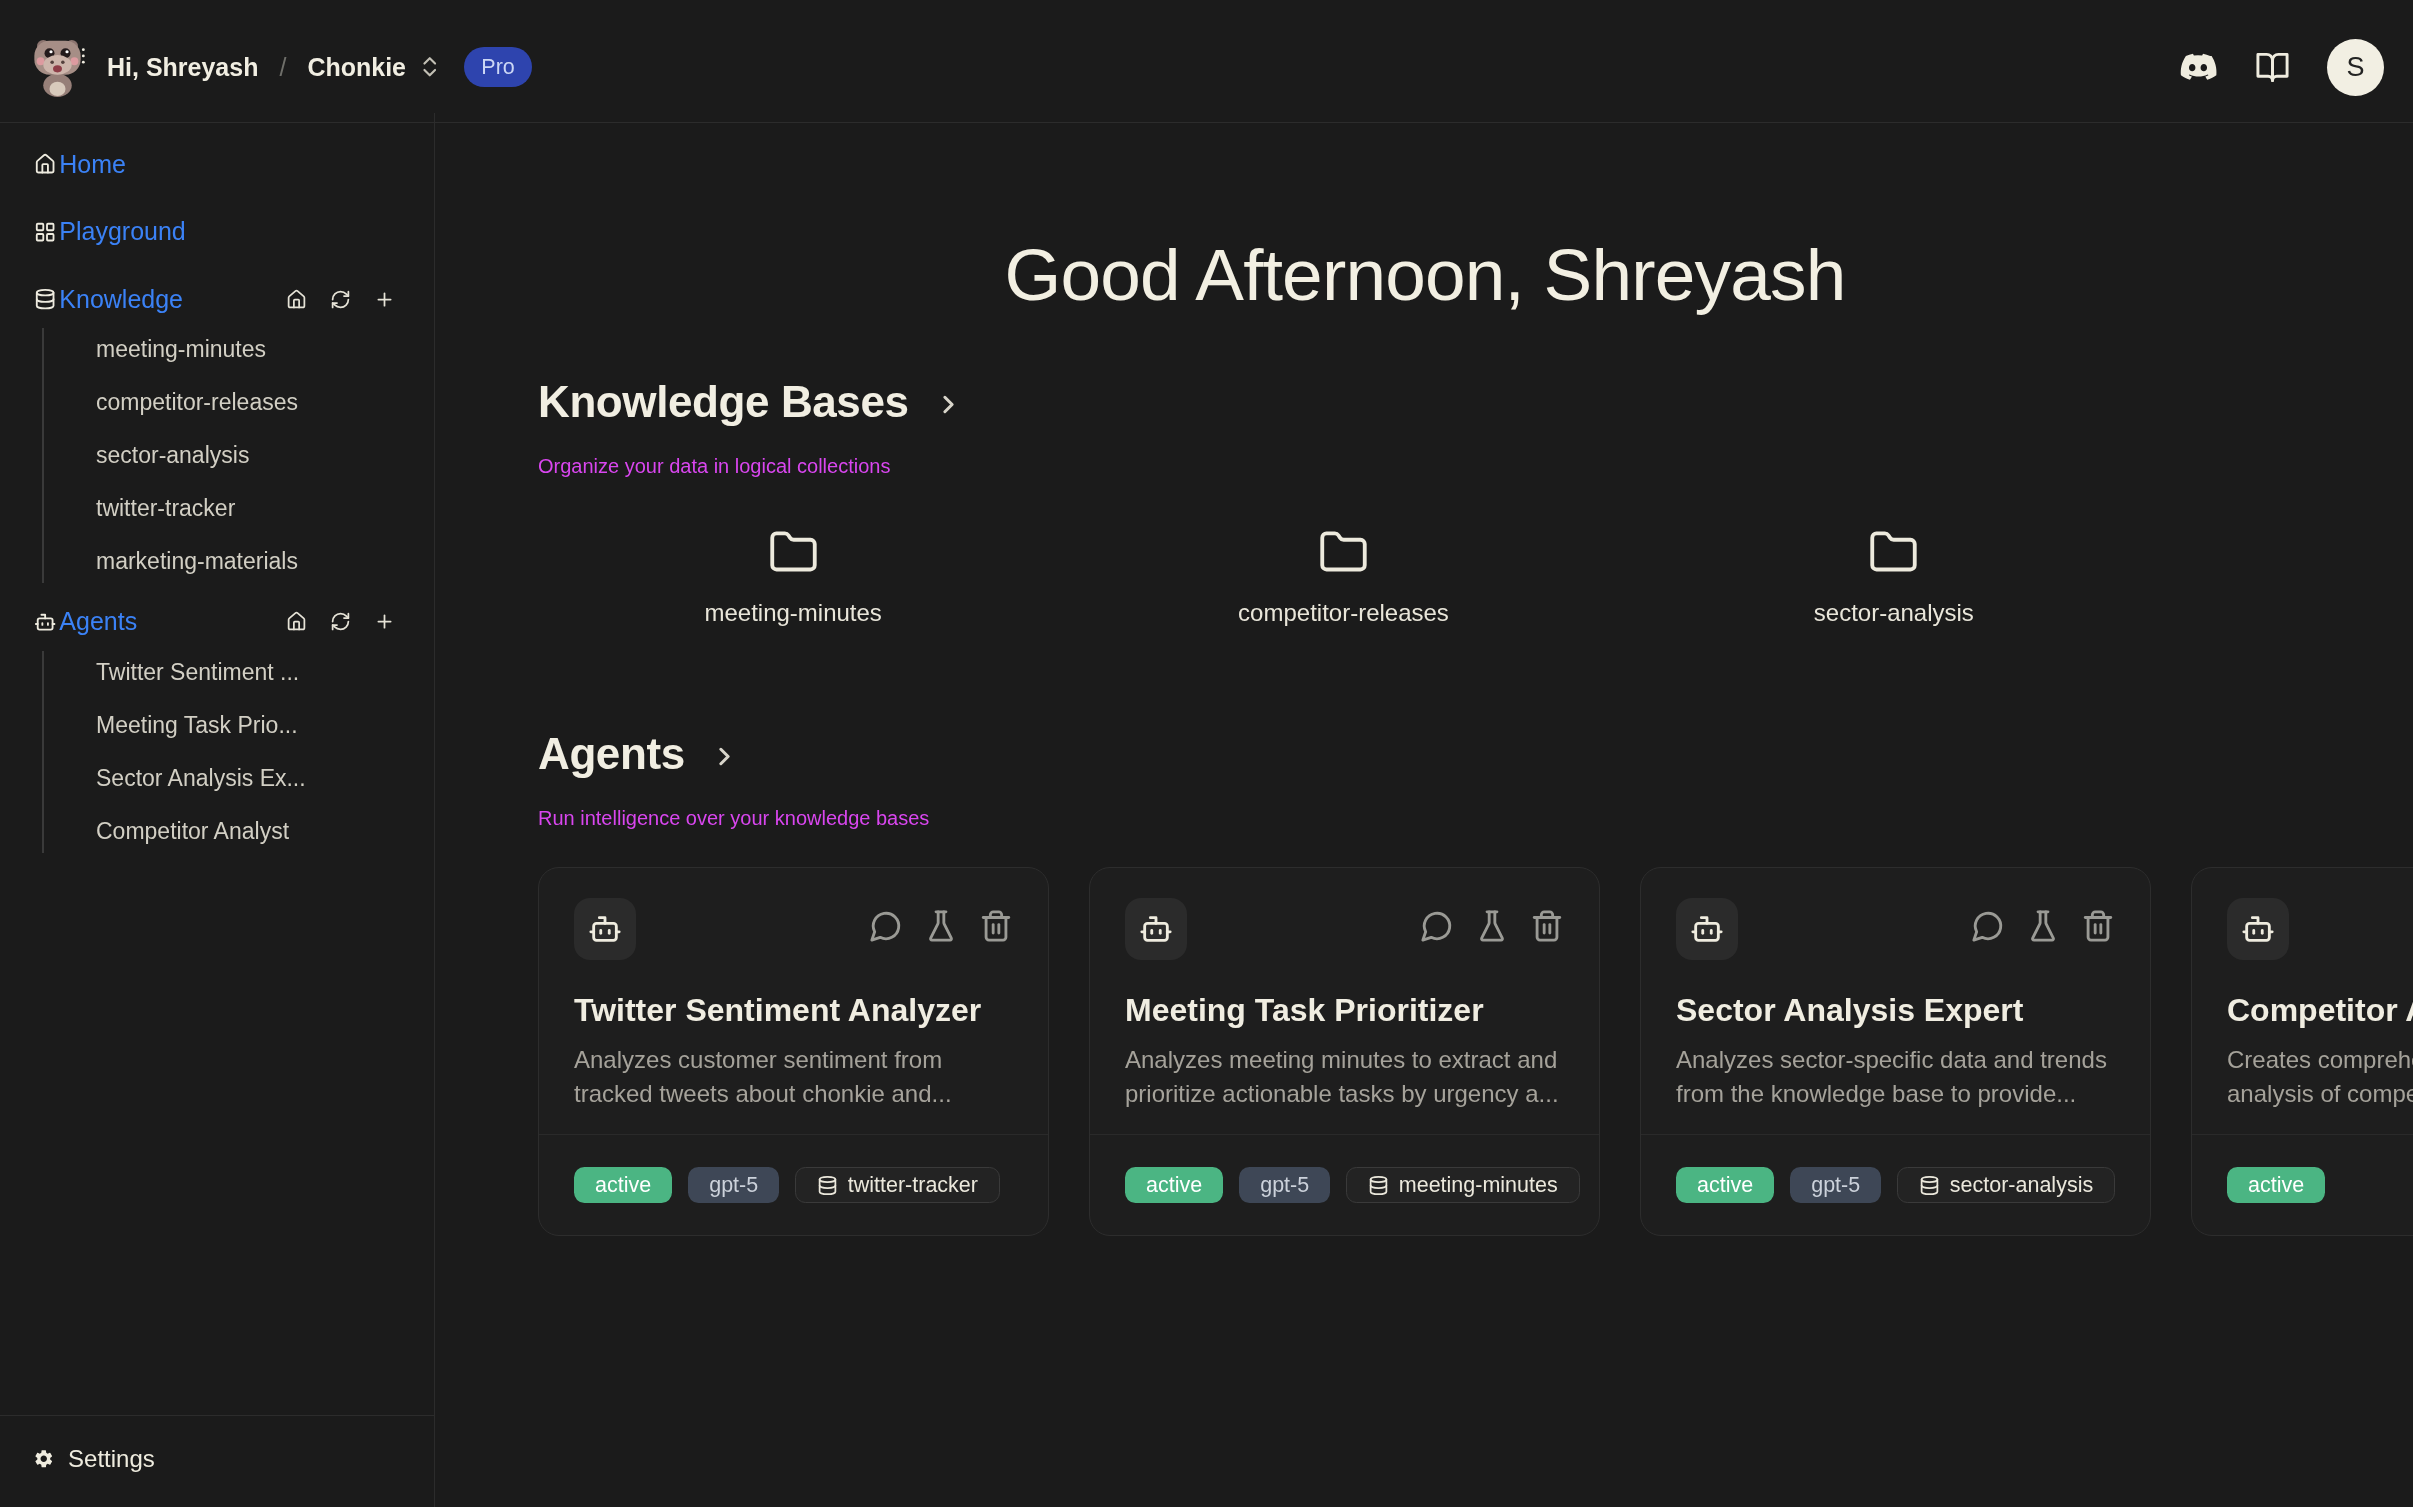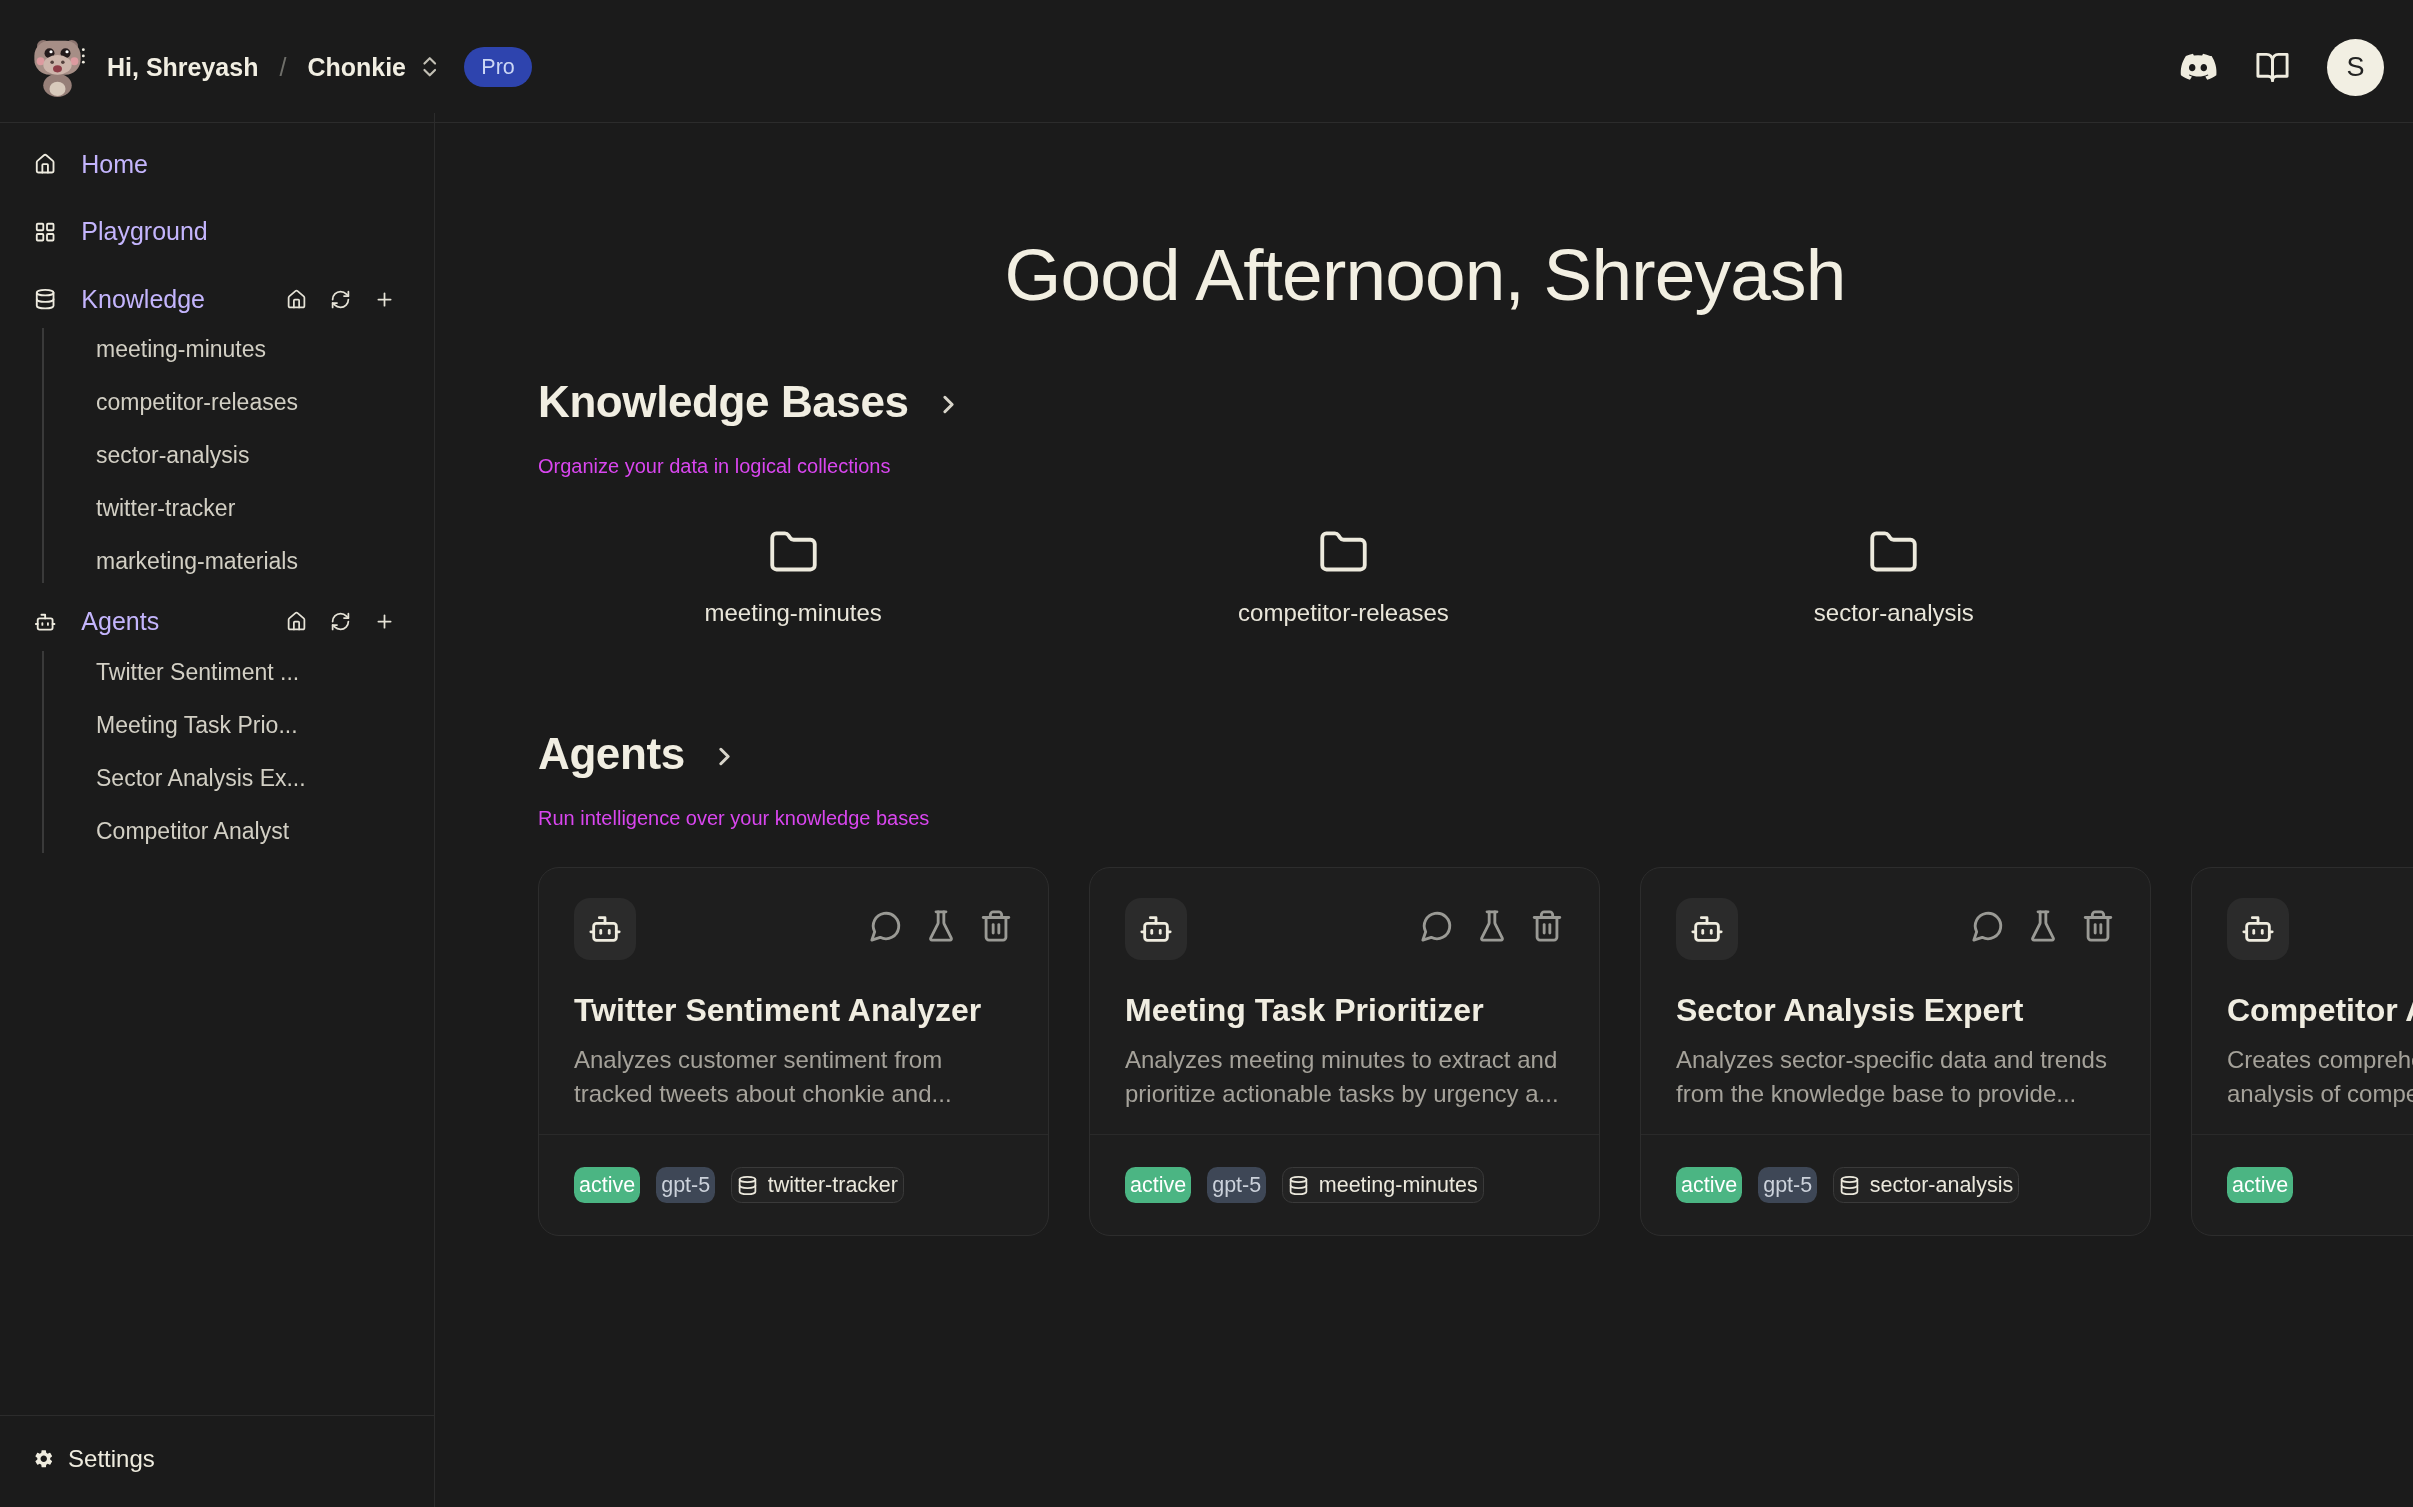--- a/index.html
+++ b/index.html
@@ -22,21 +22,21 @@
   .tr-ico{width:38px;height:38px;color:#efecdf}
   .avatar{width:57px;height:57px;border-radius:50%;background:#f2efe3;color:#232323;
           display:flex;align-items:center;justify-content:center;font-size:27px;font-weight:500}
 
   
   .sidebar{position:absolute;top:113px;left:0;bottom:0;width:435px;box-sizing:border-box;
            border-right:1.6px solid #2c2c2c}
   .nav{padding:29px 21px 0 34px}
   .nav-row{display:flex;align-items:center;height:45px;margin-bottom:22.3px;cursor:pointer}
   .nav-ico{width:22.3px;height:22.3px;color:#eeebdf;flex:none}
-  .nav-label{margin-left:25px;font-size:25px;font-weight:500;color:#c4b5fd}
+  .nav-label{margin-left:3px;font-size:25px;font-weight:500;color:#3b82f6}
   .flex-sp{flex:1}
   .row-actions{display:flex;align-items:center;gap:23px;color:#e6e3d7;padding-right:17.6px}
   .act-ico{width:21px;height:21px}
   .subtree{position:relative;margin:1.6px 0 11.2px 0;padding-left:62px}
   .subtree:before{content:"";position:absolute;left:8px;top:4.8px;bottom:4.8px;width:1.6px;background:#3a3a3a}
   .sub-item{height:53px;display:flex;align-items:center;font-size:23px;color:#d2cfc4;cursor:pointer}
   .settings{position:absolute;left:0;right:0;bottom:0;border-top:1.6px solid #2c2c2c;
             padding:29px 33px 35px;box-sizing:border-box}
   .settings-row{display:flex;align-items:center;cursor:pointer}
   .gear{width:21.5px;height:21.5px;color:#efecdf}
@@ -65,21 +65,21 @@
   .bot-chip{width:62px;height:62px;border-radius:16px;background:#2b2b2b;
             display:flex;align-items:center;justify-content:center;color:#efecdf}
   .bot-ico{width:34px;height:34px}
   .card-actions{display:flex;gap:21px;margin-top:11.2px;color:#9a9a95}
   .ca-ico{width:34px;height:34px;cursor:pointer}
   .card-title{margin-top:32px;font-size:32px;font-weight:600;color:#f0ede1;white-space:nowrap}
   .card-desc{margin-top:14.4px;font-size:24px;line-height:34px;color:#a5a29a;white-space:pre-line}
   .card-footer{position:absolute;left:0;right:0;bottom:0;height:101px;box-sizing:border-box;
                border-top:1.6px solid #2a2a2a;display:flex;align-items:center;padding:0 35px;gap:16px}
   .badge{height:36px;box-sizing:border-box;display:inline-flex;align-items:center;
-         padding:0 5px;border-radius:10.4px;font-size:21.5px;font-weight:500;white-space:nowrap}
+         padding:0 21px;border-radius:10.4px;font-size:21.5px;font-weight:500;white-space:nowrap}
   .badge.active{background:#4bb583;color:#ffffff}
   .badge.model{background:#3e4756;color:#ccd2db}
   .badge.kb{background:#232323;border:1.6px solid #3a3a3a;color:#ebe8dc;gap:9.6px}
   .kb-ico{width:21px;height:21px;color:#ebe8dc}
 </style>
 </head>
 <body>
 
 <svg width="0" height="0" style="position:absolute" aria-hidden="true">
   <defs>

